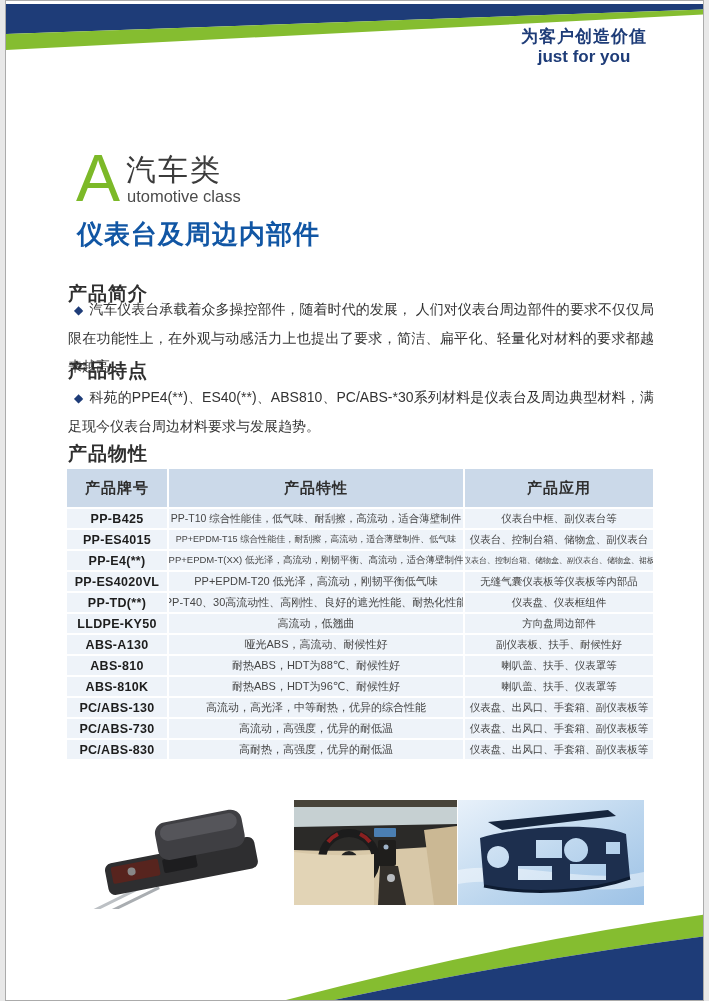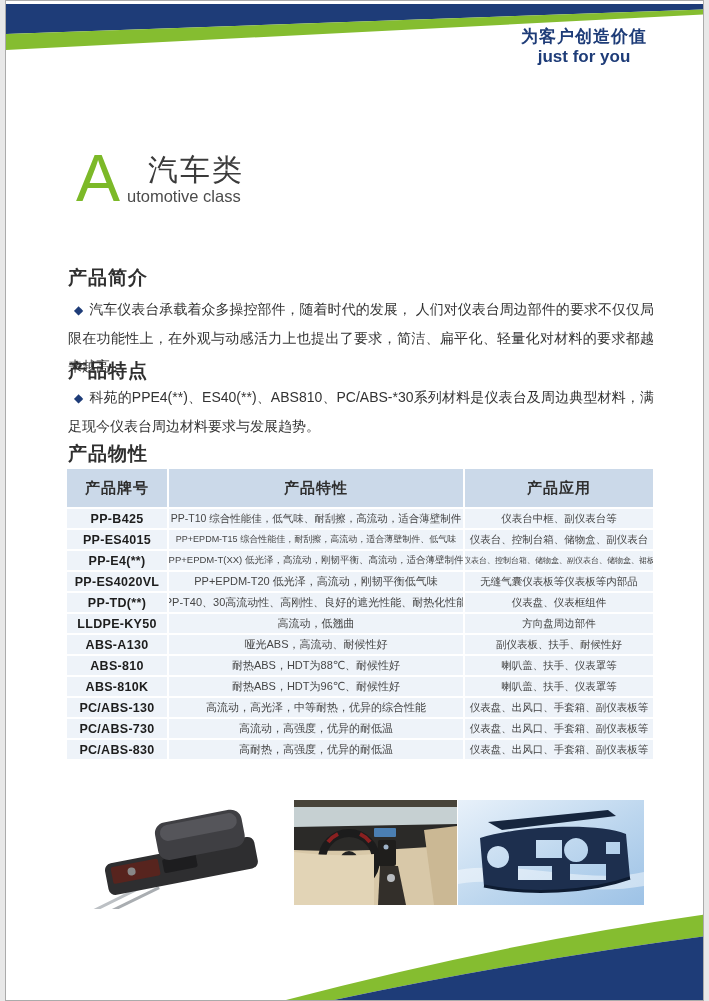--- a/index.html
+++ b/index.html
@@ -9,21 +9,21 @@
   .abs{position:absolute;}
 
   
   .banner-top{left:0;top:0;width:709px;height:52px;}
   .slogan{top:26px;right:56px;text-align:center;color:#1e3c78;line-height:1.15;}
   .slogan .cn{font-size:17px;font-weight:bold;letter-spacing:1px;}
   .slogan .en{font-size:17px;font-weight:bold;}
 
   
   .cat-letter{left:70px;top:144px;font-size:66px;line-height:1;color:#7cb928;font-weight:400;}
-  .cat-cn{left:120px;top:149px;font-size:30px;color:#3b3b3b;letter-spacing:2px;margin-left:22px;}
+  .cat-cn{left:120px;top:149px;font-size:30px;color:#3b3b3b;letter-spacing:2px;}
   .cat-en{left:121px;top:186px;font-size:16.5px;color:#4c4c4c;}
 
   .page-title{left:71px;top:216px;font-size:26px;font-weight:bold;color:#1156a4;letter-spacing:1px;}
 
   
   .sec-head{left:62px;font-size:19px;font-weight:600;color:#2f2f2f;letter-spacing:1px;}
   .para{left:62px;width:586px;font-size:14px;color:#333;line-height:28px;text-align:justify;text-indent:6px;}
   .para .diamond{color:#1e3c78;font-size:12px;margin-right:6px;}
 
   
@@ -54,22 +54,23 @@
 
   <div class="abs slogan">
     <div class="cn">为客户创造价值</div>
     <div class="en">just for you</div>
   </div>
 
   <div class="abs cat-letter">A</div>
   <div class="abs cat-cn">汽车类</div>
   <div class="abs cat-en">utomotive class</div>
 
-
-  <div class="abs sec-head" style="top:264px">产品简介</div>
+  <div class="abs page-title">仪表台及周边内部件</div>
+
+  <div class="abs sec-head" style="top:280px">产品简介</div>
   <div class="abs para" style="top:294px"><span class="diamond">◆</span><span>汽车仪表台承载着众多操控部件，随着时代的发展， 人们对仪表台周边部件的要求不仅仅局限在功能性上，在外观与动感活力上也提出了要求，简洁、扁平化、轻量化对材料的要求都越来越高。</span></div>
 
   <div class="abs sec-head" style="top:357px">产品特点</div>
   <div class="abs para" style="top:382px"><span class="diamond">◆</span><span>科苑的PPE4(**)、ES40(**)、ABS810、PC/ABS-*30系列材料是仪表台及周边典型材料，满足现今仪表台周边材料要求与发展趋势。</span></div>
 
   <div class="abs sec-head" style="top:440px">产品物性</div>
 
   <div class="abs ptable">
     <div class="th">产品牌号</div>
     <div class="th">产品特性</div>

